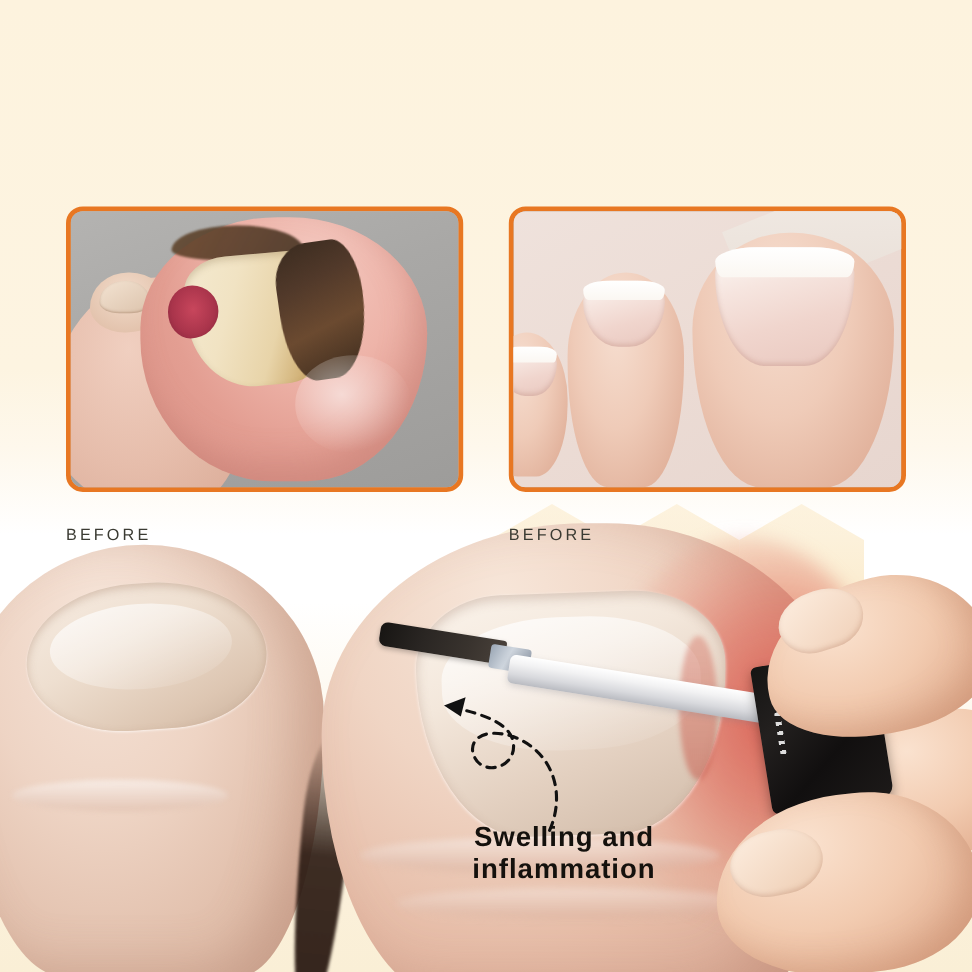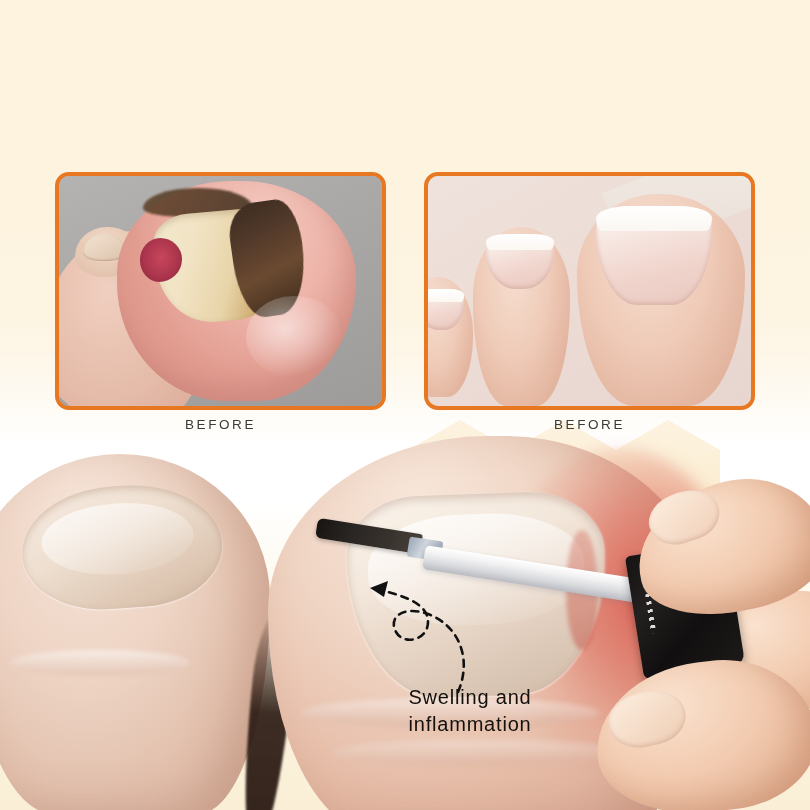--- a/index.html
+++ b/index.html
@@ -60,22 +60,21 @@
 
   .ba-frame {
     width:331px; height:238px;
     border:4px solid #E87722;
     border-radius:14px;
     overflow:hidden;
     position:relative;
     background:#bfbfbf;
   }
   .ba-label {
-    margin-top:7px;
-    text-align:center;
+    margin-top:28px;
     font-size:13.5px;
     letter-spacing:2.6px;
     color:#3B3B33;
     font-weight:400;
   }
 
   .photo { position:absolute; inset:0; }
 
   
   .before-bg {
@@ -336,25 +335,25 @@
     background:repeating-linear-gradient(180deg,rgba(255,255,255,.85) 0 3px, rgba(255,255,255,0) 3px 8px);
     border-radius:2px;
   }
 
   
   #annotation {
     position:absolute; left:370px; top:684px; width:200px;
     text-align:center; z-index:12;
   }
   #annotation .ann-text {
-    font-size:20px;
+    font-size:23px;
     line-height:27px;
     color:#14110D;
     letter-spacing:0.8px;
-    font-weight:400;
+    font-weight:700;
     white-space:pre-line;
   }
   #arrow-svg { position:absolute; left:340px; top:552px; z-index:12; }
 </style>
 </head>
 <body>
 
 <div id="canvas">
 
   <svg class="bg-deco" viewBox="0 0 810 810" width="810" height="810" preserveAspectRatio="none">

